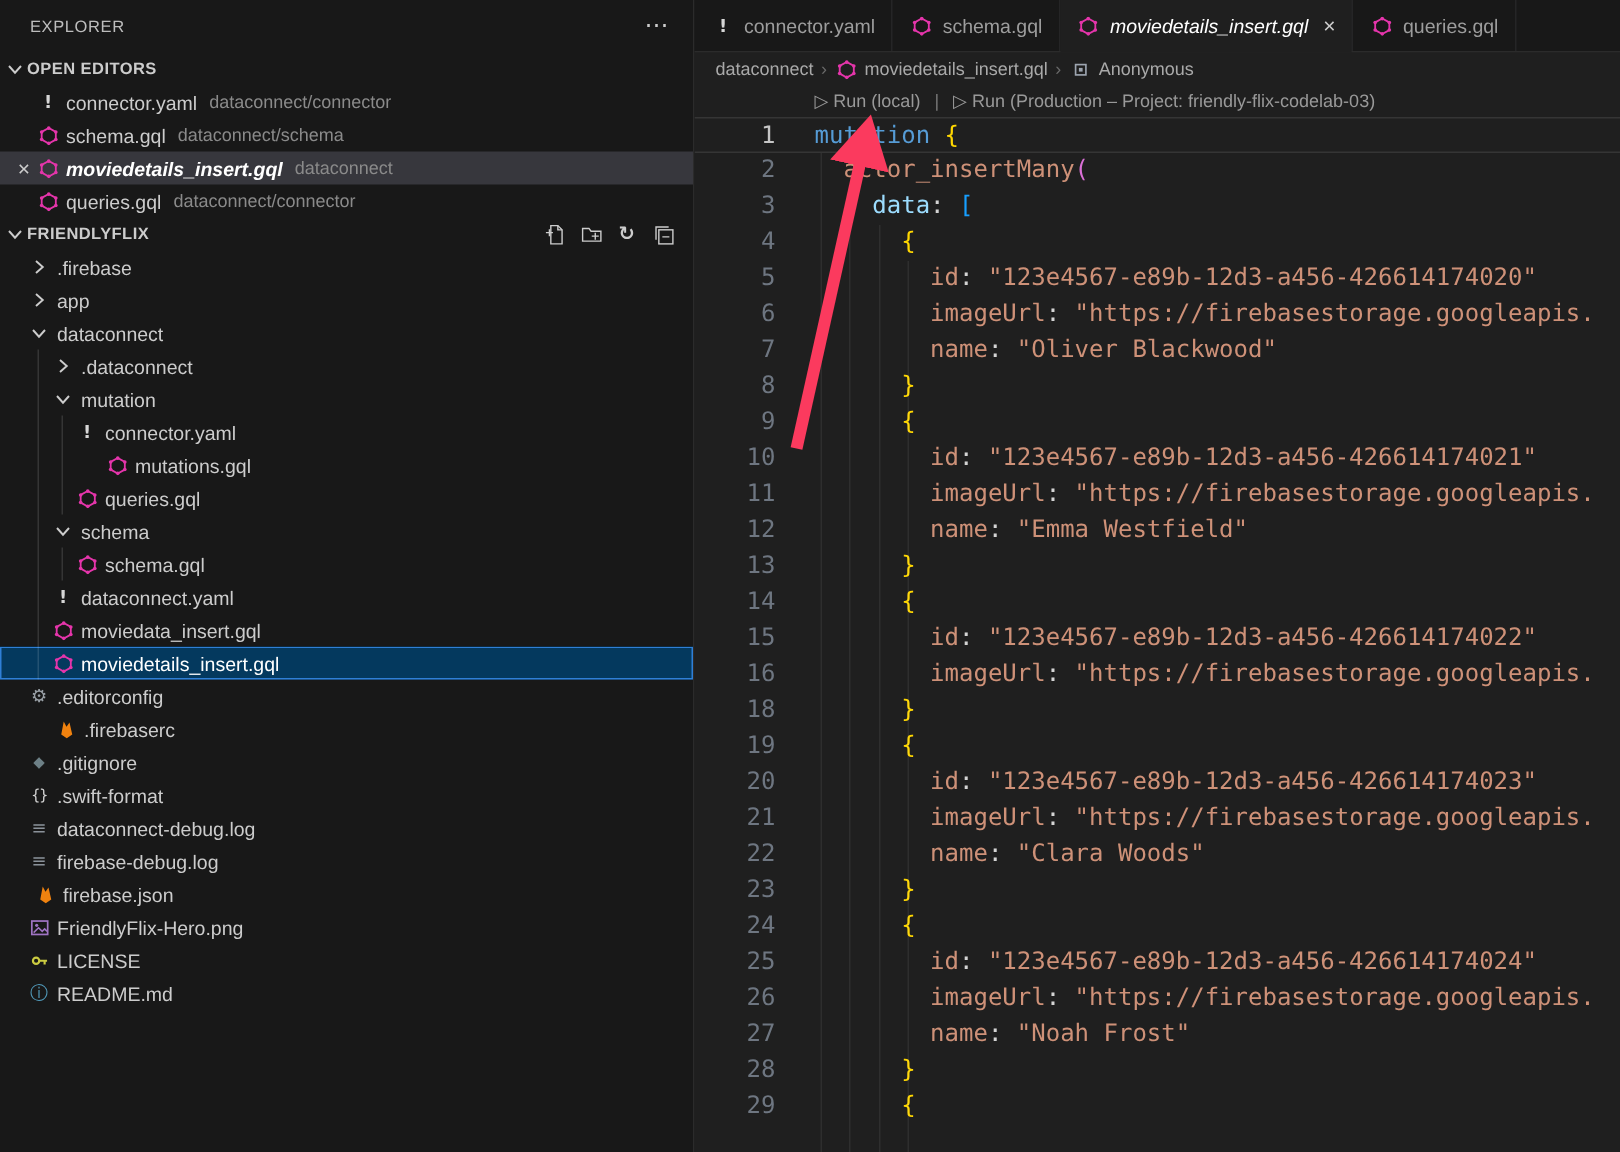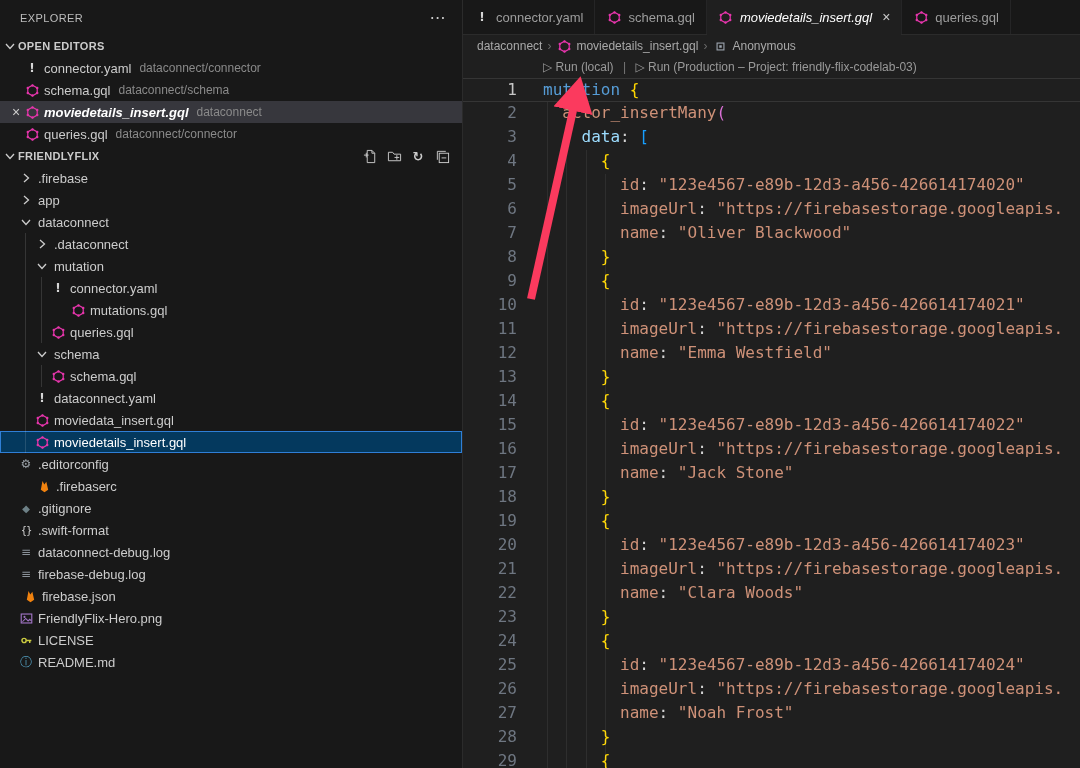--- a/index.html
+++ b/index.html
@@ -451,21 +451,20 @@
           <div class="code-line"><span class="gutter">7</span><span class="ltext"><span style="color: rgb(212, 212, 212);">        </span><span style="color: rgb(206, 145, 120);">name</span><span style="color: rgb(212, 212, 212);">: </span><span style="color: rgb(206, 145, 120);">"Oliver Blackwood"</span></span></div>
           <div class="code-line"><span class="gutter">8</span><span class="ltext"><span style="color: rgb(212, 212, 212);">      </span><span style="color: rgb(255, 215, 0);">}</span></span></div>
           <div class="code-line"><span class="gutter">9</span><span class="ltext"><span style="color: rgb(212, 212, 212);">      </span><span style="color: rgb(255, 215, 0);">{</span></span></div>
           <div class="code-line"><span class="gutter">10</span><span class="ltext"><span style="color: rgb(212, 212, 212);">        </span><span style="color: rgb(206, 145, 120);">id</span><span style="color: rgb(212, 212, 212);">: </span><span style="color: rgb(206, 145, 120);">"123e4567-e89b-12d3-a456-426614174021"</span></span></div>
           <div class="code-line"><span class="gutter">11</span><span class="ltext"><span style="color: rgb(212, 212, 212);">        </span><span style="color: rgb(206, 145, 120);">imageUrl</span><span style="color: rgb(212, 212, 212);">: </span><span style="color: rgb(206, 145, 120);">"</span><span class="tok-lnk" style="color: rgb(206, 145, 120);">https://firebasestorage.googleapis.</span></span></div>
           <div class="code-line"><span class="gutter">12</span><span class="ltext"><span style="color: rgb(212, 212, 212);">        </span><span style="color: rgb(206, 145, 120);">name</span><span style="color: rgb(212, 212, 212);">: </span><span style="color: rgb(206, 145, 120);">"Emma Westfield"</span></span></div>
           <div class="code-line"><span class="gutter">13</span><span class="ltext"><span style="color: rgb(212, 212, 212);">      </span><span style="color: rgb(255, 215, 0);">}</span></span></div>
           <div class="code-line"><span class="gutter">14</span><span class="ltext"><span style="color: rgb(212, 212, 212);">      </span><span style="color: rgb(255, 215, 0);">{</span></span></div>
           <div class="code-line"><span class="gutter">15</span><span class="ltext"><span style="color: rgb(212, 212, 212);">        </span><span style="color: rgb(206, 145, 120);">id</span><span style="color: rgb(212, 212, 212);">: </span><span style="color: rgb(206, 145, 120);">"123e4567-e89b-12d3-a456-426614174022"</span></span></div>
           <div class="code-line"><span class="gutter">16</span><span class="ltext"><span style="color: rgb(212, 212, 212);">        </span><span style="color: rgb(206, 145, 120);">imageUrl</span><span style="color: rgb(212, 212, 212);">: </span><span style="color: rgb(206, 145, 120);">"</span><span class="tok-lnk" style="color: rgb(206, 145, 120);">https://firebasestorage.googleapis.</span></span></div>
-          <div class="code-line"><span class="gutter">17</span><span class="ltext"><span style="color: rgb(212, 212, 212);">        </span><span style="color: rgb(206, 145, 120);">name</span><span style="color: rgb(212, 212, 212);">: </span><span style="color: rgb(206, 145, 120);">"Jack Stone"</span></span></div>
           <div class="code-line"><span class="gutter">18</span><span class="ltext"><span style="color: rgb(212, 212, 212);">      </span><span style="color: rgb(255, 215, 0);">}</span></span></div>
           <div class="code-line"><span class="gutter">19</span><span class="ltext"><span style="color: rgb(212, 212, 212);">      </span><span style="color: rgb(255, 215, 0);">{</span></span></div>
           <div class="code-line"><span class="gutter">20</span><span class="ltext"><span style="color: rgb(212, 212, 212);">        </span><span style="color: rgb(206, 145, 120);">id</span><span style="color: rgb(212, 212, 212);">: </span><span style="color: rgb(206, 145, 120);">"123e4567-e89b-12d3-a456-426614174023"</span></span></div>
           <div class="code-line"><span class="gutter">21</span><span class="ltext"><span style="color: rgb(212, 212, 212);">        </span><span style="color: rgb(206, 145, 120);">imageUrl</span><span style="color: rgb(212, 212, 212);">: </span><span style="color: rgb(206, 145, 120);">"</span><span class="tok-lnk" style="color: rgb(206, 145, 120);">https://firebasestorage.googleapis.</span></span></div>
           <div class="code-line"><span class="gutter">22</span><span class="ltext"><span style="color: rgb(212, 212, 212);">        </span><span style="color: rgb(206, 145, 120);">name</span><span style="color: rgb(212, 212, 212);">: </span><span style="color: rgb(206, 145, 120);">"Clara Woods"</span></span></div>
           <div class="code-line"><span class="gutter">23</span><span class="ltext"><span style="color: rgb(212, 212, 212);">      </span><span style="color: rgb(255, 215, 0);">}</span></span></div>
           <div class="code-line"><span class="gutter">24</span><span class="ltext"><span style="color: rgb(212, 212, 212);">      </span><span style="color: rgb(255, 215, 0);">{</span></span></div>
           <div class="code-line"><span class="gutter">25</span><span class="ltext"><span style="color: rgb(212, 212, 212);">        </span><span style="color: rgb(206, 145, 120);">id</span><span style="color: rgb(212, 212, 212);">: </span><span style="color: rgb(206, 145, 120);">"123e4567-e89b-12d3-a456-426614174024"</span></span></div>
           <div class="code-line"><span class="gutter">26</span><span class="ltext"><span style="color: rgb(212, 212, 212);">        </span><span style="color: rgb(206, 145, 120);">imageUrl</span><span style="color: rgb(212, 212, 212);">: </span><span style="color: rgb(206, 145, 120);">"</span><span class="tok-lnk" style="color: rgb(206, 145, 120);">https://firebasestorage.googleapis.</span></span></div>
           <div class="code-line"><span class="gutter">27</span><span class="ltext"><span style="color: rgb(212, 212, 212);">        </span><span style="color: rgb(206, 145, 120);">name</span><span style="color: rgb(212, 212, 212);">: </span><span style="color: rgb(206, 145, 120);">"Noah Frost"</span></span></div>

